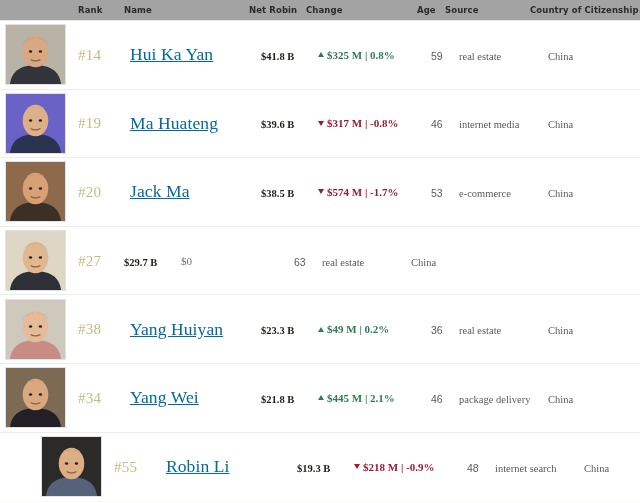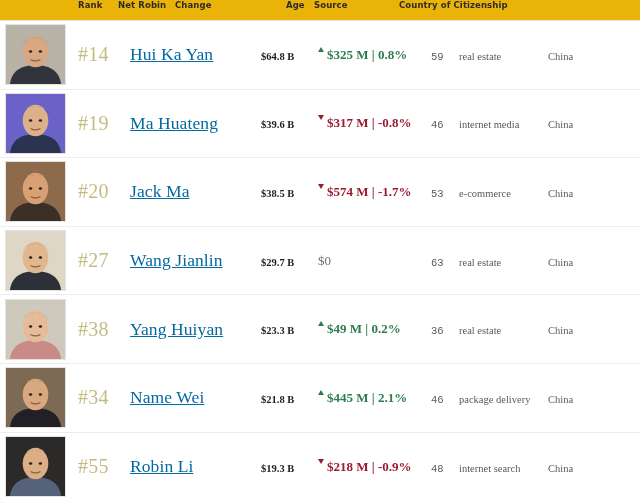--- a/index.html
+++ b/index.html
@@ -19,23 +19,23 @@
   .table-wrap {
     width: 640px;
     height: 503px;
     position: relative;
     background: #fdfdfc;
   }
 
   
   .thead {
     display: flex;
-    align-items: flex-start;
+    align-items: center;
     height: 21px;
-    background: #eab308;
+    background: #a3a3a3;
     border-bottom: 1px solid #e6e6e6;
     box-sizing: border-box;
   }
   .thead .th {
     font-family: "DejaVu Sans", sans-serif;
     font-size: 8.5px;
     font-weight: 700;
     color: #2b2b2b;
     letter-spacing: 0.1px;
     white-space: nowrap;
@@ -54,61 +54,62 @@
 
   
   .row {
     display: flex;
     align-items: center;
     height: 68.6px;
     border-bottom: 1px solid #ededed;
     background: #ffffff;
     box-sizing: border-box;
   }
-  .row:last-child { border-bottom: none; }
+  .row:last-child { border-bottom: none; padding-left: 36px; }
 
   .thumb {
     width: 61px;
     height: 61px;
     margin-left: 5px;
     border: 1px solid #e3e3e3;
     box-sizing: border-box;
     background: #d8d4cc;
     position: relative;
     overflow: hidden;
   }
   .thumb svg { display: block; width: 100%; height: 100%; }
 
   .rank {
     font-family: "Liberation Serif", serif;
-    font-size: 20px;
+    font-size: 15px;
     color: #c3bc82;
     letter-spacing: 0.2px;
   }
   .name {
     font-family: "Liberation Serif", serif;
     font-size: 17.5px;
     color: #0369a1;
     letter-spacing: 0.1px;
     white-space: nowrap;
     text-decoration: underline;
   }
   .worth {
     font-family: "Liberation Serif", serif;
     font-size: 10.5px;
     font-weight: 700;
     color: #201d16;
     white-space: nowrap;
   }
   .change {
     font-family: "Liberation Serif", serif;
-    font-size: 13px;
+    font-size: 11px;
     font-weight: 700;
     white-space: nowrap;
     display: flex;
+    align-items: center;
     gap: 2px;
   }
   .change.up   { color: #2e7d4f; }
   .change.down { color: #9b1b30; }
   .change.flat { color: #6f6f6f; font-weight: 400; }
 
   .arrow {
     display: inline-block;
     width: 0; height: 0;
     flex: 0 0 auto;
@@ -119,39 +120,40 @@
     border-right: 3px solid transparent;
     border-bottom: 5px solid #2e7d4f;
   }
   .arrow.down {
     border-left: 3px solid transparent;
     border-right: 3px solid transparent;
     border-top: 5px solid #9b1b30;
   }
 
   .age {
-    font-family: Liberation Mono, monospace;
+    font-family: Liberation Sans, sans-serif;
     font-size: 10.5px;
     color: #5a5a5a;
   }
   .source, .country {
     font-family: "Liberation Serif", serif;
     font-size: 10.5px;
     color: #5a5a5a;
     white-space: nowrap;
   }
 </style>
 </head>
 <body>
 
 <div class="table-wrap">
 
   <div class="thead">
     <div class="th c-photo"></div>
     <div class="th c-rank">Rank</div>
+    <div class="th c-name">Name</div>
     <div class="th c-worth">Net Robin</div>
     <div class="th c-change">Change</div>
     <div class="th c-age">Age</div>
     <div class="th c-source">Source</div>
     <div class="th c-country">Country of Citizenship</div>
   </div>
 
   <div id="tbody">
       <div class="row">
         <div class="c-photo">
@@ -162,21 +164,21 @@
               <ellipse cx="30" cy="27" rx="13" ry="16" fill="#d8a882"></ellipse>
               <path d="M17 22 C17 10 43 10 43 22 C43 17 38 13 30 13 C22 13 17 17 17 22 Z" fill="#241c16"></path>
               <ellipse cx="25" cy="27" rx="1.7" ry="1.2" fill="#2b211a"></ellipse>
               <ellipse cx="35" cy="27" rx="1.7" ry="1.2" fill="#2b211a"></ellipse>
               <path d="M25 35 Q30 38 35 35" stroke="#8c5f42" stroke-width="1.2" fill="none"></path>
             </svg>
           </div>
         </div>
         <div class="c-rank"><span class="rank">#14</span></div>
         <div class="c-name"><span class="name">Hui Ka Yan</span></div>
-        <div class="c-worth"><span class="worth">$64.8 B</span></div>
+        <div class="c-worth"><span class="worth">$41.8 B</span></div>
         <div class="c-change">
           <span class="change up">
             <span class="arrow up"></span>
             <span>$325 M | 0.8%</span>
           </span>
         </div>
         <div class="c-age"><span class="age">59</span></div>
         <div class="c-source"><span class="source">real estate</span></div>
         <div class="c-country"><span class="country">China</span></div>
       </div>
@@ -242,21 +244,20 @@
               <path d="M4 60 C6 46 16 41 30 41 C44 41 54 46 56 60 Z" fill="#2e3038"></path>
               <ellipse cx="30" cy="27" rx="13" ry="16" fill="#e0b78e"></ellipse>
               <path d="M17 22 C17 10 43 10 43 22 C43 17 38 13 30 13 C22 13 17 17 17 22 Z" fill="#201a14"></path>
               <ellipse cx="25" cy="27" rx="1.7" ry="1.2" fill="#2b211a"></ellipse>
               <ellipse cx="35" cy="27" rx="1.7" ry="1.2" fill="#2b211a"></ellipse>
               <path d="M25 35 Q30 38 35 35" stroke="#8c5f42" stroke-width="1.2" fill="none"></path>
             </svg>
           </div>
         </div>
         <div class="c-rank"><span class="rank">#27</span></div>
-        <div class="c-name"><span class="name">Wang Jianlin</span></div>
         <div class="c-worth"><span class="worth">$29.7 B</span></div>
         <div class="c-change">
           <span class="change flat">
             <span>$0</span>
           </span>
         </div>
         <div class="c-age"><span class="age">63</span></div>
         <div class="c-source"><span class="source">real estate</span></div>
         <div class="c-country"><span class="country">China</span></div>
       </div>
@@ -295,21 +296,21 @@
               <path d="M4 60 C6 46 16 41 30 41 C44 41 54 46 56 60 Z" fill="#222026"></path>
               <ellipse cx="30" cy="27" rx="13" ry="16" fill="#d9a87f"></ellipse>
               <path d="M17 22 C17 10 43 10 43 22 C43 17 38 13 30 13 C22 13 17 17 17 22 Z" fill="#181310"></path>
               <ellipse cx="25" cy="27" rx="1.7" ry="1.2" fill="#2b211a"></ellipse>
               <ellipse cx="35" cy="27" rx="1.7" ry="1.2" fill="#2b211a"></ellipse>
               <path d="M25 35 Q30 38 35 35" stroke="#8c5f42" stroke-width="1.2" fill="none"></path>
             </svg>
           </div>
         </div>
         <div class="c-rank"><span class="rank">#34</span></div>
-        <div class="c-name"><span class="name">Name Wei</span></div>
+        <div class="c-name"><span class="name">Yang Wei</span></div>
         <div class="c-worth"><span class="worth">$21.8 B</span></div>
         <div class="c-change">
           <span class="change up">
             <span class="arrow up"></span>
             <span>$445 M | 2.1%</span>
           </span>
         </div>
         <div class="c-age"><span class="age">46</span></div>
         <div class="c-source"><span class="source">package delivery</span></div>
         <div class="c-country"><span class="country">China</span></div>

